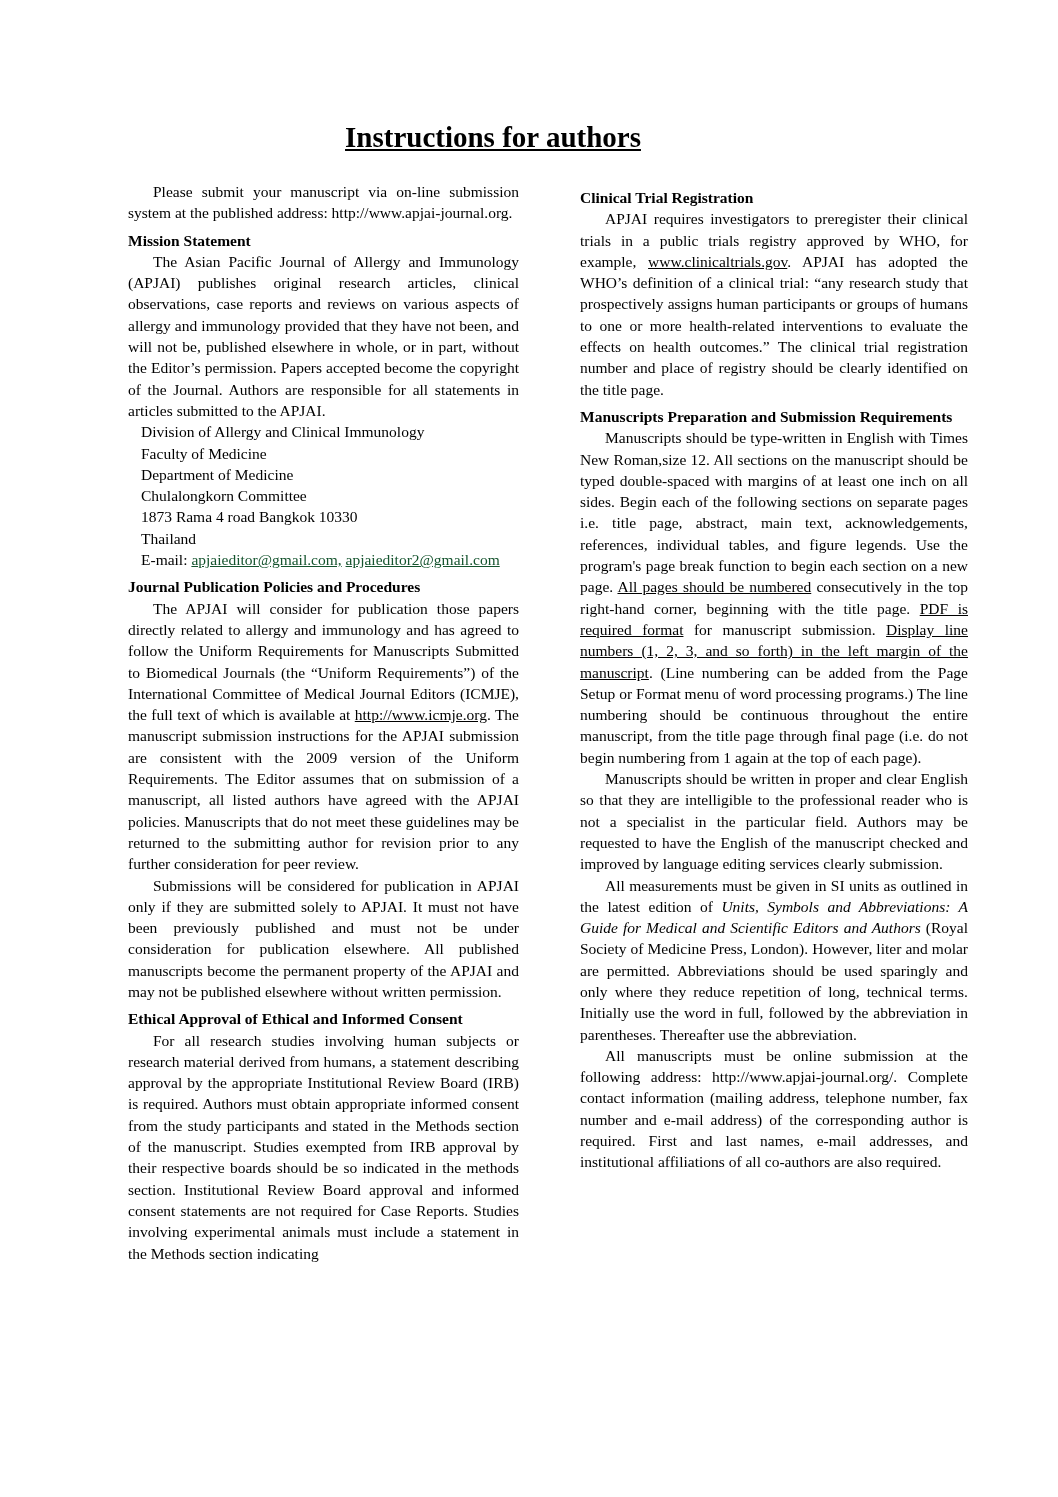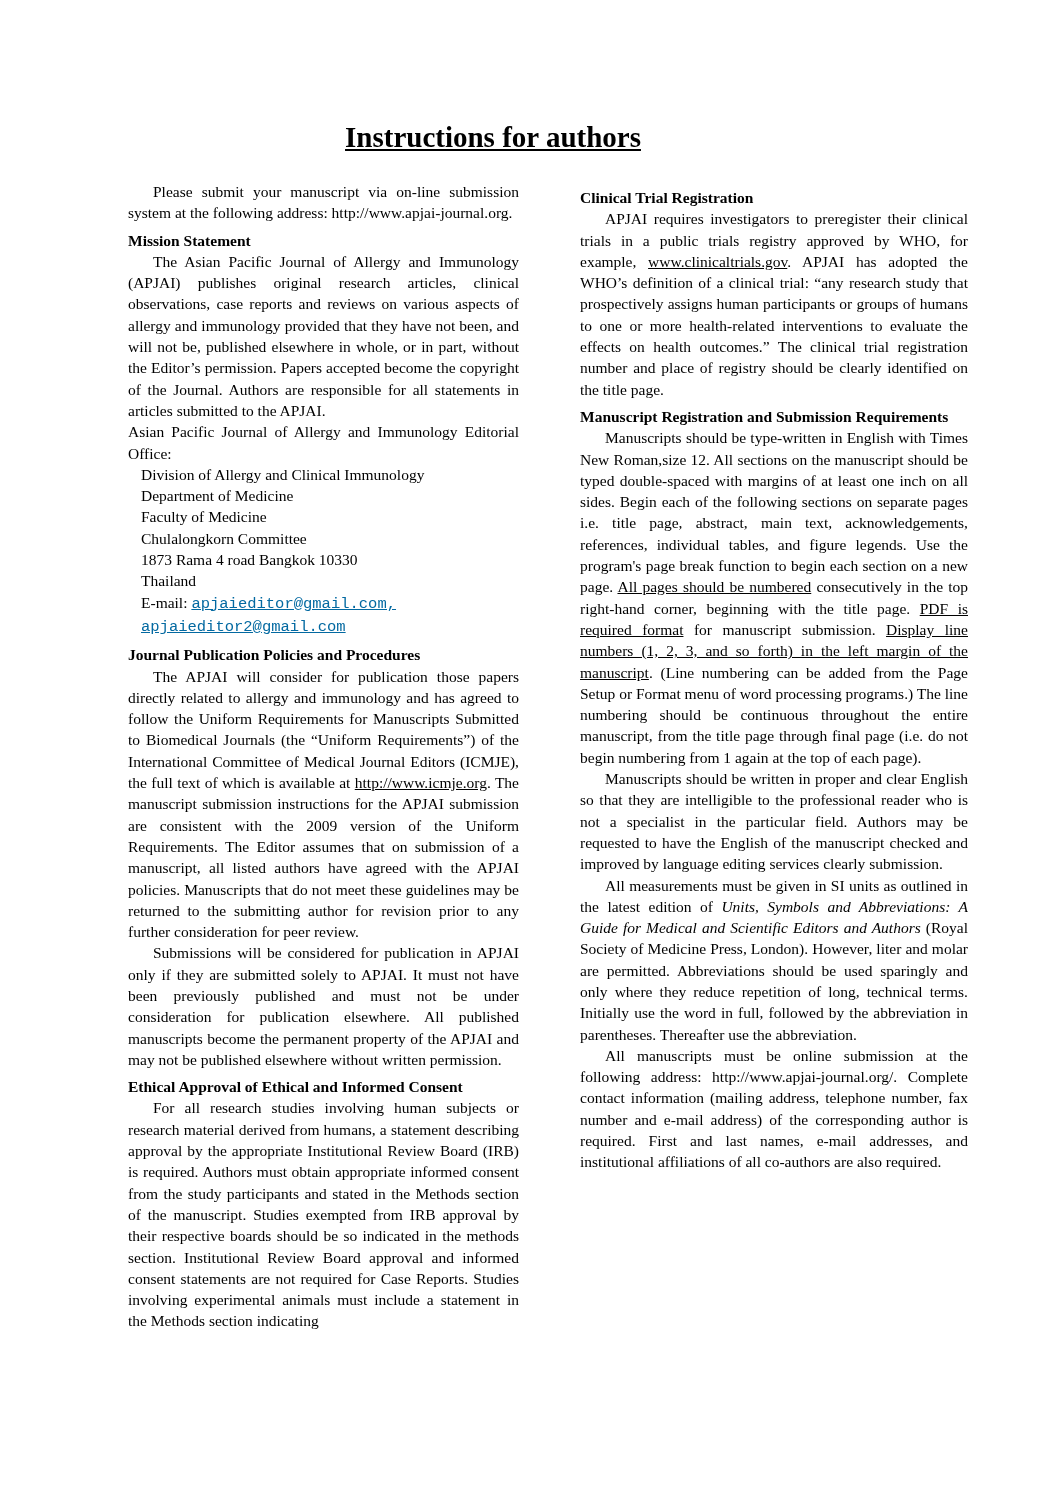--- a/index.html
+++ b/index.html
@@ -44,53 +44,51 @@
     text-align: justify;
   }
   .para.indent { text-indent: 25px; }
   .addr-line {
     margin: 0 0 0 13px;
     text-align: left;
   }
   .u { text-decoration: underline; }
   .i { font-style: italic; }
   a.link {
-    color: #0369a1;
+    color: #14532d;
     text-decoration: underline;
     cursor: pointer;
-    font-family: Liberation Mono, monospace;
   }
 </style>
 </head>
 <body>
 
 <div class="page">
   <div class="doc-title">Instructions for authors</div>
   <div class="columns">
     <div class="col-left">
-        <div class="para indent"><span>Please submit your manuscript via on-line submission system at the following address: http://www.apjai-journal.org.</span></div>
+        <div class="para indent"><span>Please submit your manuscript via on-line submission system at the published address: http://www.apjai-journal.org.</span></div>
         <div class="heading">Mission Statement</div>
         <div class="para indent"><span>The Asian Pacific Journal of Allergy and Immunology (APJAI) publishes original research articles, clinical observations, case reports and reviews on various aspects of allergy and immunology provided that they have not been, and will not be, published elsewhere in whole, or in part, without the Editor’s permission. Papers accepted become the copyright of the Journal. Authors are responsible for all statements in articles submitted to the APJAI.</span></div>
-        <div class="para"><span>Asian Pacific Journal of Allergy and Immunology Editorial Office:</span></div>
         <div class="addr-line"><span>Division of Allergy and Clinical Immunology</span></div>
+        <div class="addr-line"><span>Faculty of Medicine</span></div>
         <div class="addr-line"><span>Department of Medicine</span></div>
-        <div class="addr-line"><span>Faculty of Medicine</span></div>
         <div class="addr-line"><span>Chulalongkorn Committee</span></div>
         <div class="addr-line"><span>1873 Rama 4 road Bangkok 10330</span></div>
         <div class="addr-line"><span>Thailand</span></div>
         <div class="addr-line"><span>E-mail: </span><a class="link">apjaieditor@gmail.com,</a><span> </span><a class="link">apjaieditor2@gmail.com</a></div>
         <div class="heading">Journal Publication Policies and Procedures</div>
         <div class="para indent"><span>The APJAI will consider for publication those papers directly related to allergy and immunology and has agreed to follow the Uniform Requirements for Manuscripts Submitted to Biomedical Journals (the “Uniform Requirements”) of the International Committee of Medical Journal Editors (ICMJE), the full text of which is available at </span><span class="u">http://www.icmje.org</span><span>. The manuscript submission instructions for the APJAI submission are consistent with the 2009 version of the Uniform Requirements. The Editor assumes that on submission of a manuscript, all listed authors have agreed with the APJAI policies. Manuscripts that do not meet these guidelines may be returned to the submitting author for revision prior to any further consideration for peer review.</span></div>
         <div class="para indent"><span>Submissions will be considered for publication in APJAI only if they are submitted solely to APJAI. It must not have been previously published and must not be under consideration for publication elsewhere. All published manuscripts become the permanent property of the APJAI and may not be published elsewhere without written permission.</span></div>
         <div class="heading">Ethical Approval of Ethical and Informed Consent</div>
         <div class="para indent"><span>For all research studies involving human subjects or research material derived from humans, a statement describing approval by the appropriate Institutional Review Board (IRB) is required. Authors must obtain appropriate informed consent from the study participants and stated in the Methods section of the manuscript. Studies exempted from IRB approval by their respective boards should be so indicated in the methods section. Institutional Review Board approval and informed consent statements are not required for Case Reports. Studies involving experimental animals must include a statement in the Methods section indicating</span></div>
       </div>
     <div class="col-right">
         <div class="heading">Clinical Trial Registration</div>
         <div class="para indent"><span>APJAI requires investigators to preregister their clinical trials in a public trials registry approved by WHO, for example, </span><span class="u">www.clinicaltrials.gov</span><span>. APJAI has adopted the WHO’s definition of a clinical trial: “any research study that prospectively assigns human participants or groups of humans to one or more health-related interventions to evaluate the effects on health outcomes.” The clinical trial registration number and place of registry should be clearly identified on the title page.</span></div>
-        <div class="heading">Manuscript Registration and Submission Requirements</div>
+        <div class="heading">Manuscripts Preparation and Submission Requirements</div>
         <div class="para indent"><span>Manuscripts should be type-written in English with Times New Roman,size 12. All sections on the manuscript should be typed double-spaced with margins of at least one inch on all sides. Begin each of the following sections on separate pages i.e. title page, abstract, main text, acknowledgements, references, individual tables, and figure legends. Use the program's page break function to begin each section on a new page. </span><span class="u">All pages should be numbered</span><span> consecutively in the top right-hand corner, beginning with the title page. </span><span class="u">PDF is required format</span><span> for manuscript submission. </span><span class="u">Display line numbers (1, 2, 3, and so forth) in the left margin of the manuscript</span><span>. (Line numbering can be added from the Page Setup or Format menu of word processing programs.) The line numbering should be continuous throughout the entire manuscript, from the title page through final page (i.e. do not begin numbering from 1 again at the top of each page).</span></div>
         <div class="para indent"><span>Manuscripts should be written in proper and clear English so that they are intelligible to the professional reader who is not a specialist in the particular field. Authors may be requested to have the English of the manuscript checked and improved by language editing services clearly submission.</span></div>
         <div class="para indent"><span>All measurements must be given in SI units as outlined in the latest edition of </span><span class="i">Units, Symbols and Abbreviations: A Guide for Medical and Scientific Editors and Authors</span><span> (Royal Society of Medicine Press, London). However, liter and molar are permitted. Abbreviations should be used sparingly and only where they reduce repetition of long, technical terms. Initially use the word in full, followed by the abbreviation in parentheses. Thereafter use the abbreviation.</span></div>
         <div class="para indent"><span>All manuscripts must be online submission at the following address: http://www.apjai-journal.org/. Complete contact information (mailing address, telephone number, fax number and e-mail address) of the corresponding author is required. First and last names, e-mail addresses, and institutional affiliations of all co-authors are also required.</span></div>
       </div>
   </div>
 </div>
 
 </body></html>

